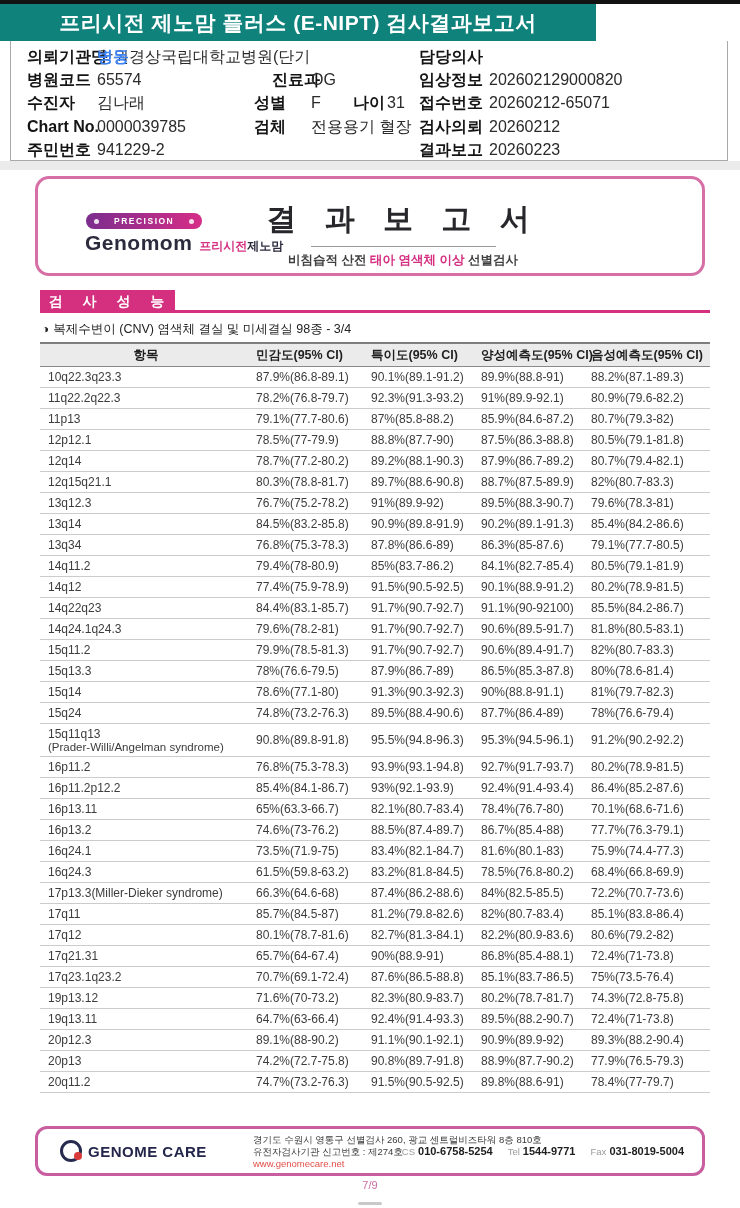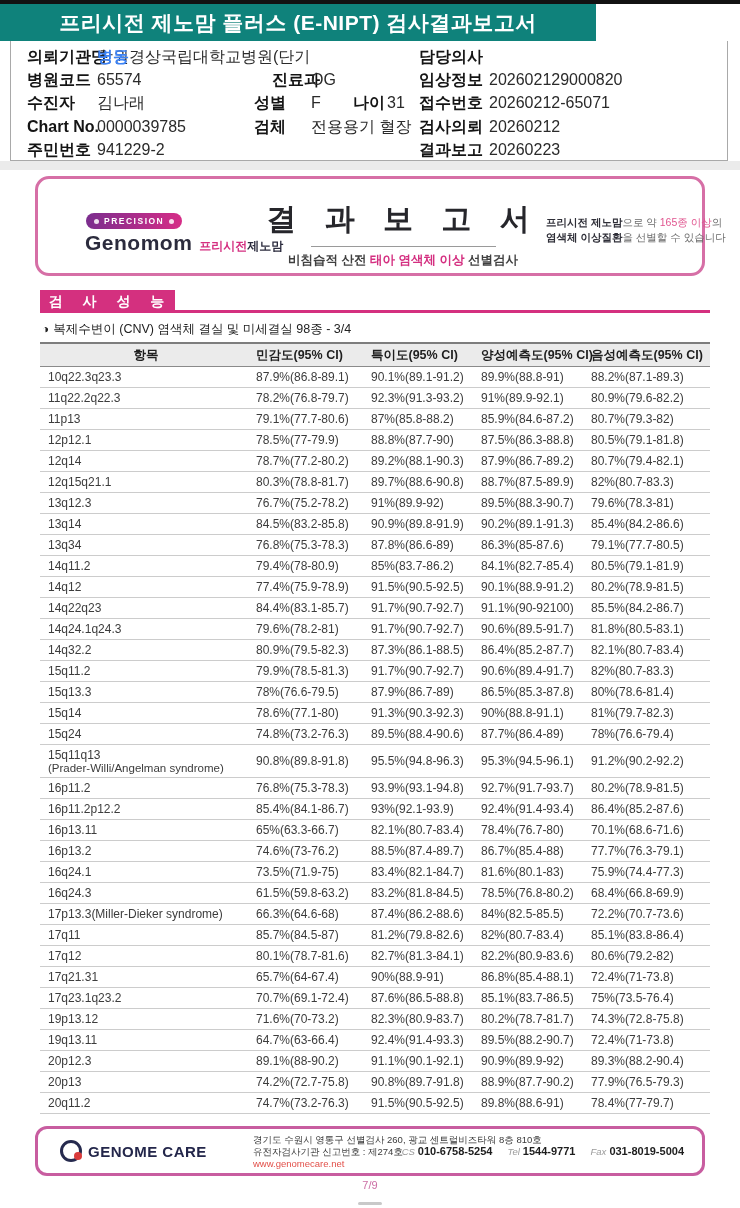--- a/index.html
+++ b/index.html
@@ -25,21 +25,21 @@
   .val{color:#2a2a2a;}
   .valb{font-weight:bold;color:#3b82f6;}
   
   .report-box{
     position:absolute;left:35px;top:176px;width:670px;height:100px;box-sizing:border-box;
     border:3px solid #d66fa6;border-radius:14px;background:#fff;
   }
   .badge{
     position:absolute;left:48px;top:34px;height:16px;padding:0 8px;border-radius:9px;
     background:linear-gradient(90deg,#7b2d8e,#d62d87);color:#fff;font-size:8.5px;
-    font-weight:bold;letter-spacing:1.5px;display:flex;align-items:center;gap:5px;
+    font-weight:bold;letter-spacing:1.5px;display:flex;align-items:center;gap:15px;
   }
   .badge i{width:5px;height:5px;border-radius:50%;background:rgba(255,255,255,.85);}
   .brand-line{position:absolute;left:47px;top:52px;white-space:nowrap;text-align:center;}
   .brand{font-size:21px;font-weight:bold;color:#2b2b3d;letter-spacing:.5px;}
   .brand-kr-accent{font-size:12px;font-weight:bold;color:#d42f80;margin-left:7px;}
   .brand-kr{font-size:12px;font-weight:bold;color:#2b2b3d;}
   .center-title{position:absolute;left:225px;top:20px;width:280px;text-align:center;}
   .center-title .big{font-size:30px;font-weight:800;color:#26262b;letter-spacing:10px;white-space:nowrap;}
   .center-title .rule{width:185px;height:1px;background:#9a9a9a;margin:6px auto 5px auto;}
   .tagline{font-size:12.5px;font-weight:bold;color:#3f3f3f;white-space:nowrap;}
@@ -80,21 +80,21 @@
   .gc-ring{
     width:22px;height:22px;border:3px solid #262a4e;border-radius:50%;box-sizing:border-box;position:relative;
   }
   .gc-ring::after{
     content:"";position:absolute;right:-3px;top:9px;width:8px;height:8px;border-radius:50%;background:#d93a3a;
   }
   .gc-name{font-size:15px;font-weight:bold;color:#23264a;letter-spacing:.5px;}
   .gc-addr{position:absolute;left:215px;top:5px;font-size:9.5px;line-height:12px;color:#3a3a3a;white-space:nowrap;}
   .gc-web{color:#e2504a;}
   .gc-contacts{position:absolute;right:18px;top:16px;font-size:11px;white-space:nowrap;color:#222;}
-  .gc-contacts .clab{color:#9a9a9a;font-size:9.5px;margin:0 3px 0 12px;font-style:italic;}
+  .gc-contacts .clab{color:#9a9a9a;font-size:9.5px;margin:0 3px 0 12px;}
   .gc-contacts b{font-weight:bold;color:#1d1d1d;}
   .page-num{position:absolute;left:0;top:1179px;width:740px;text-align:center;font-size:11px;color:#cc6fa5;}
   .bottom-dash{position:absolute;left:358px;top:1202px;width:24px;height:3px;border-radius:2px;background:#c9c9c9;}
 </style>
 </head>
 <body>
 
 <div class="top-strip"></div>
 <div class="title-bar">
   <span>프리시전 제노맘 플러스 (E-NIPT) 검사결과보고서</span>
@@ -144,24 +144,20 @@
     <span>PRECISION</span>
     <i></i>
   </div>
   <div class="brand-line">
     <span class="brand">Genomom</span><span class="brand-kr-accent">프리시전</span><span class="brand-kr">제노맘</span>
   </div>
   <div class="center-title">
     <div class="big">결 과 보 고 서</div>
     <div class="rule"></div>
     <div class="tagline"><span>비침습적 산전 </span><span class="accent">태아 염색체 이상</span><span> 선별검사</span></div>
-  </div>
-  <div class="promo">
-    <b>프리시전 제노맘</b><span>으로 약 </span><span class="accent">165종 이상</span><span>의</span><br>
-    <b>염색체 이상질환</b><span>을 선별할 수 있습니다</span>
   </div>
 </div>
 
 <div class="section-tab">
   <span>검 사 성 능</span>
 </div>
 <div class="section-rule"></div>
 <div class="subtitle">
   <span class="half-icon">◑</span><span>복제수변이 (CNV) 염색체 결실 및 미세결실 98종 - 3/4</span>
 </div>
@@ -269,27 +265,20 @@
         <td>85.5%(84.2-86.7)</td>
       </tr>
       <tr>
         <td>14q24.1q24.3</td>
         <td>79.6%(78.2-81)</td>
         <td>91.7%(90.7-92.7)</td>
         <td>90.6%(89.5-91.7)</td>
         <td>81.8%(80.5-83.1)</td>
       </tr>
       <tr>
-        <td>14q32.2</td>
-        <td>80.9%(79.5-82.3)</td>
-        <td>87.3%(86.1-88.5)</td>
-        <td>86.4%(85.2-87.7)</td>
-        <td>82.1%(80.7-83.4)</td>
-      </tr>
-      <tr>
         <td>15q11.2</td>
         <td>79.9%(78.5-81.3)</td>
         <td>91.7%(90.7-92.7)</td>
         <td>90.6%(89.4-91.7)</td>
         <td>82%(80.7-83.3)</td>
       </tr>
       <tr>
         <td>15q13.3</td>
         <td>78%(76.6-79.5)</td>
         <td>87.9%(86.7-89)</td>

